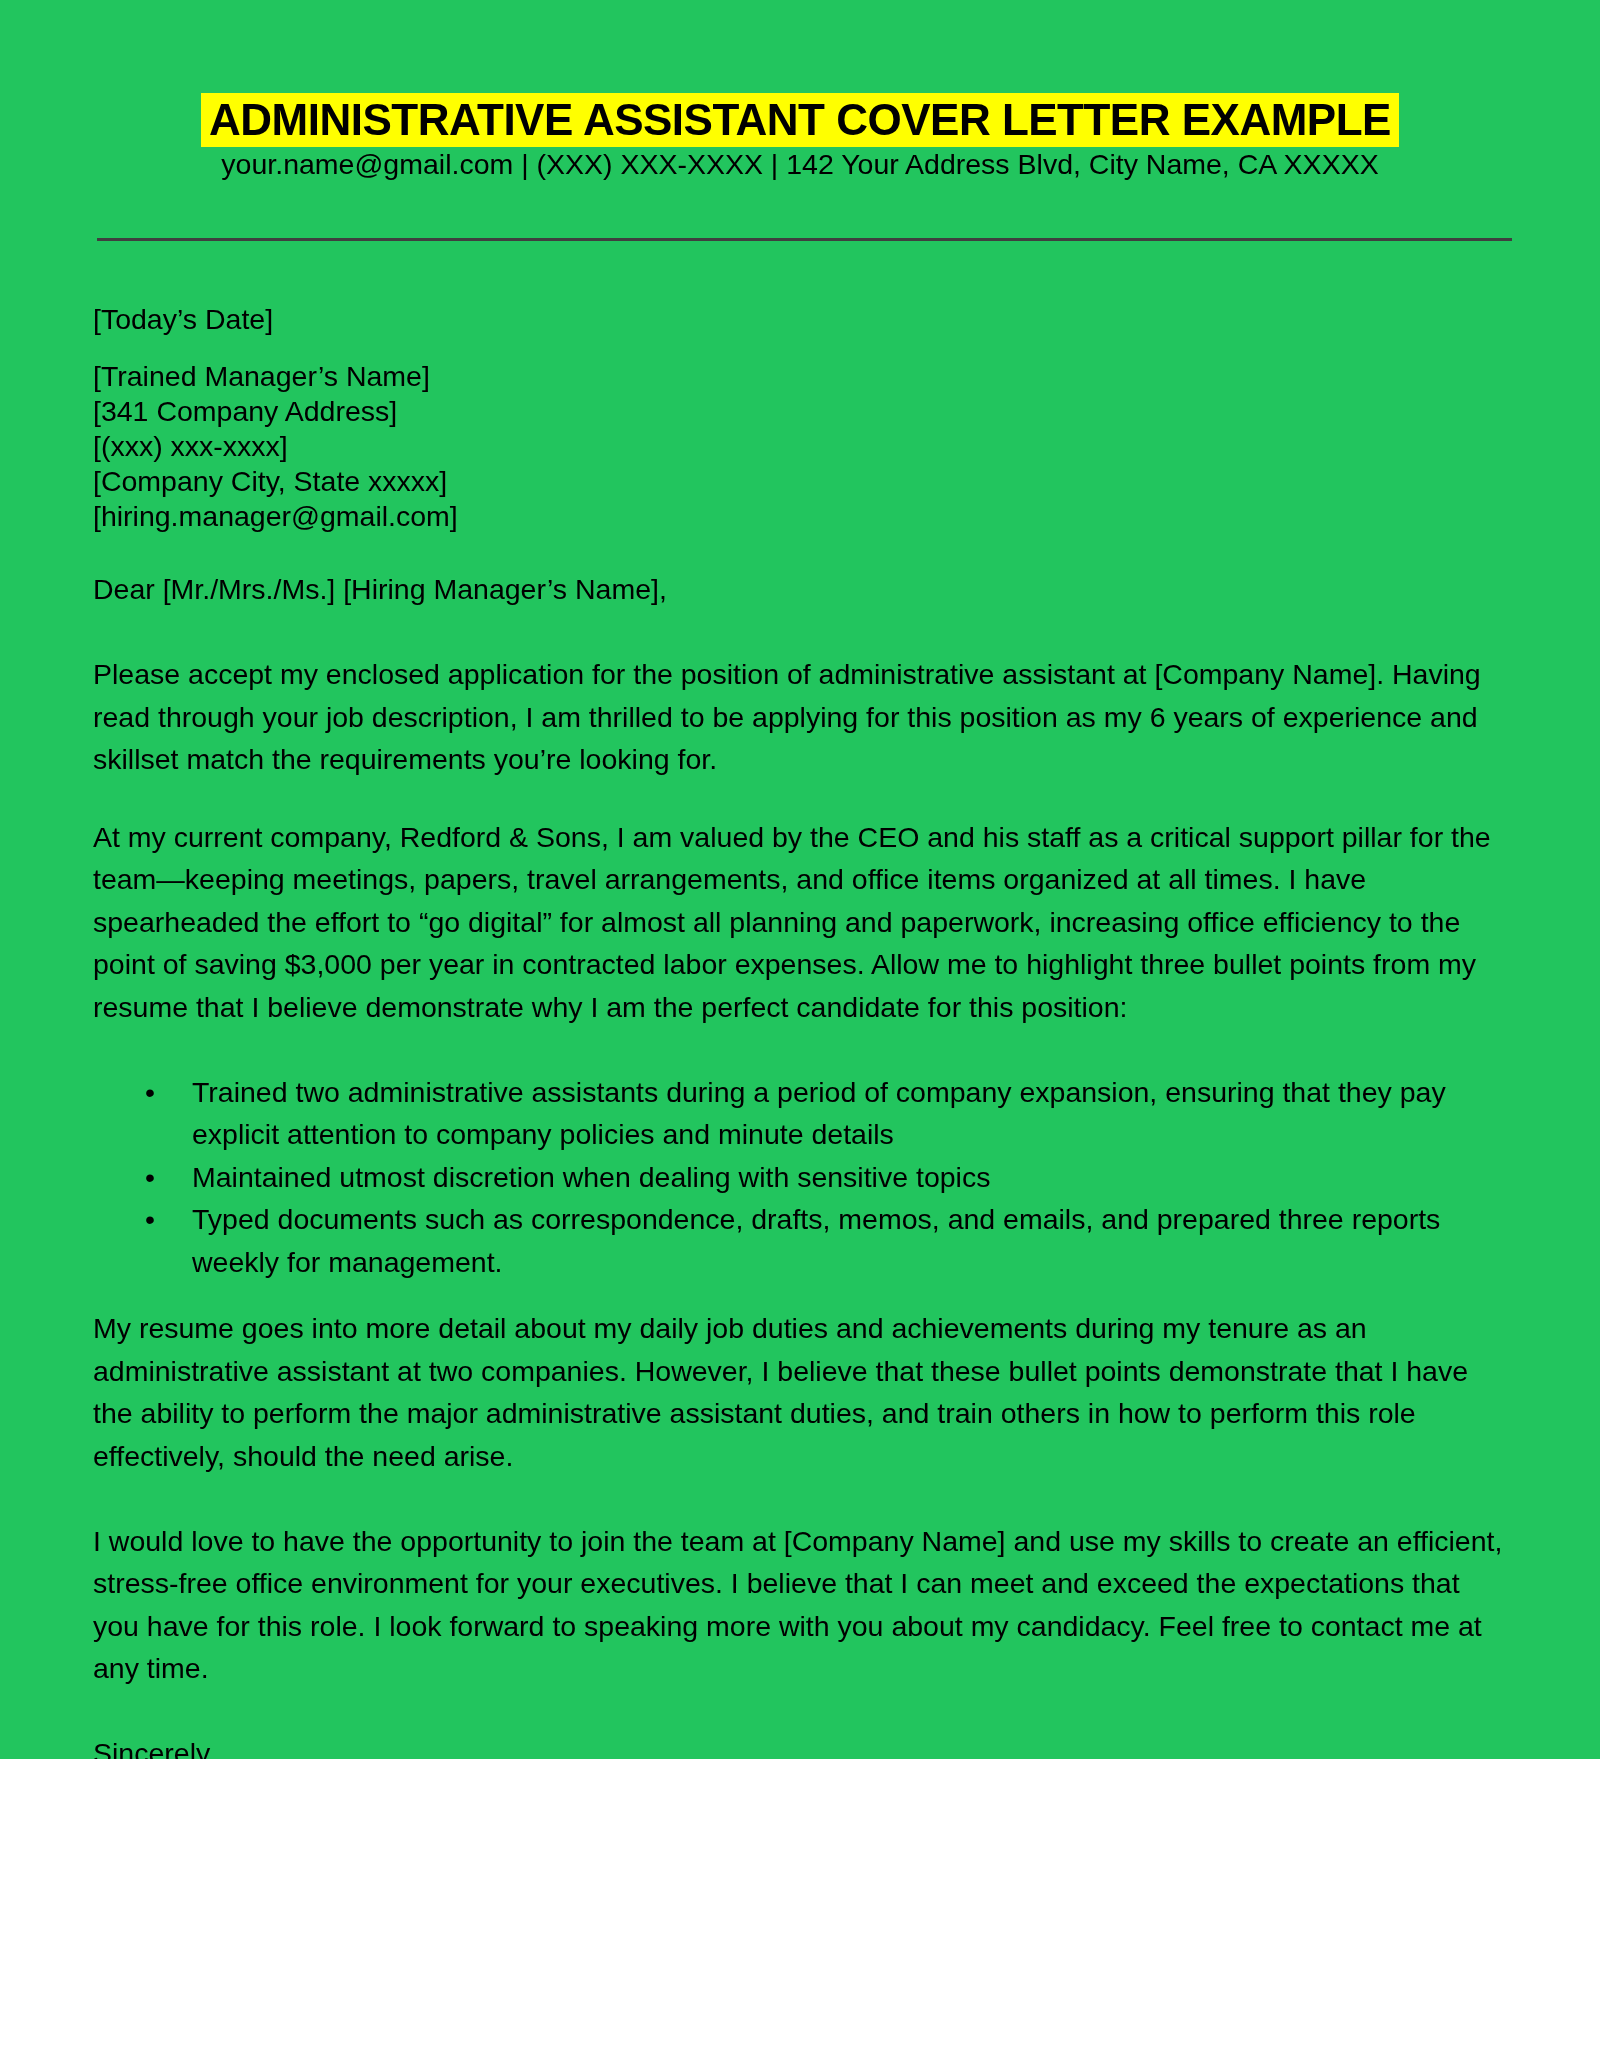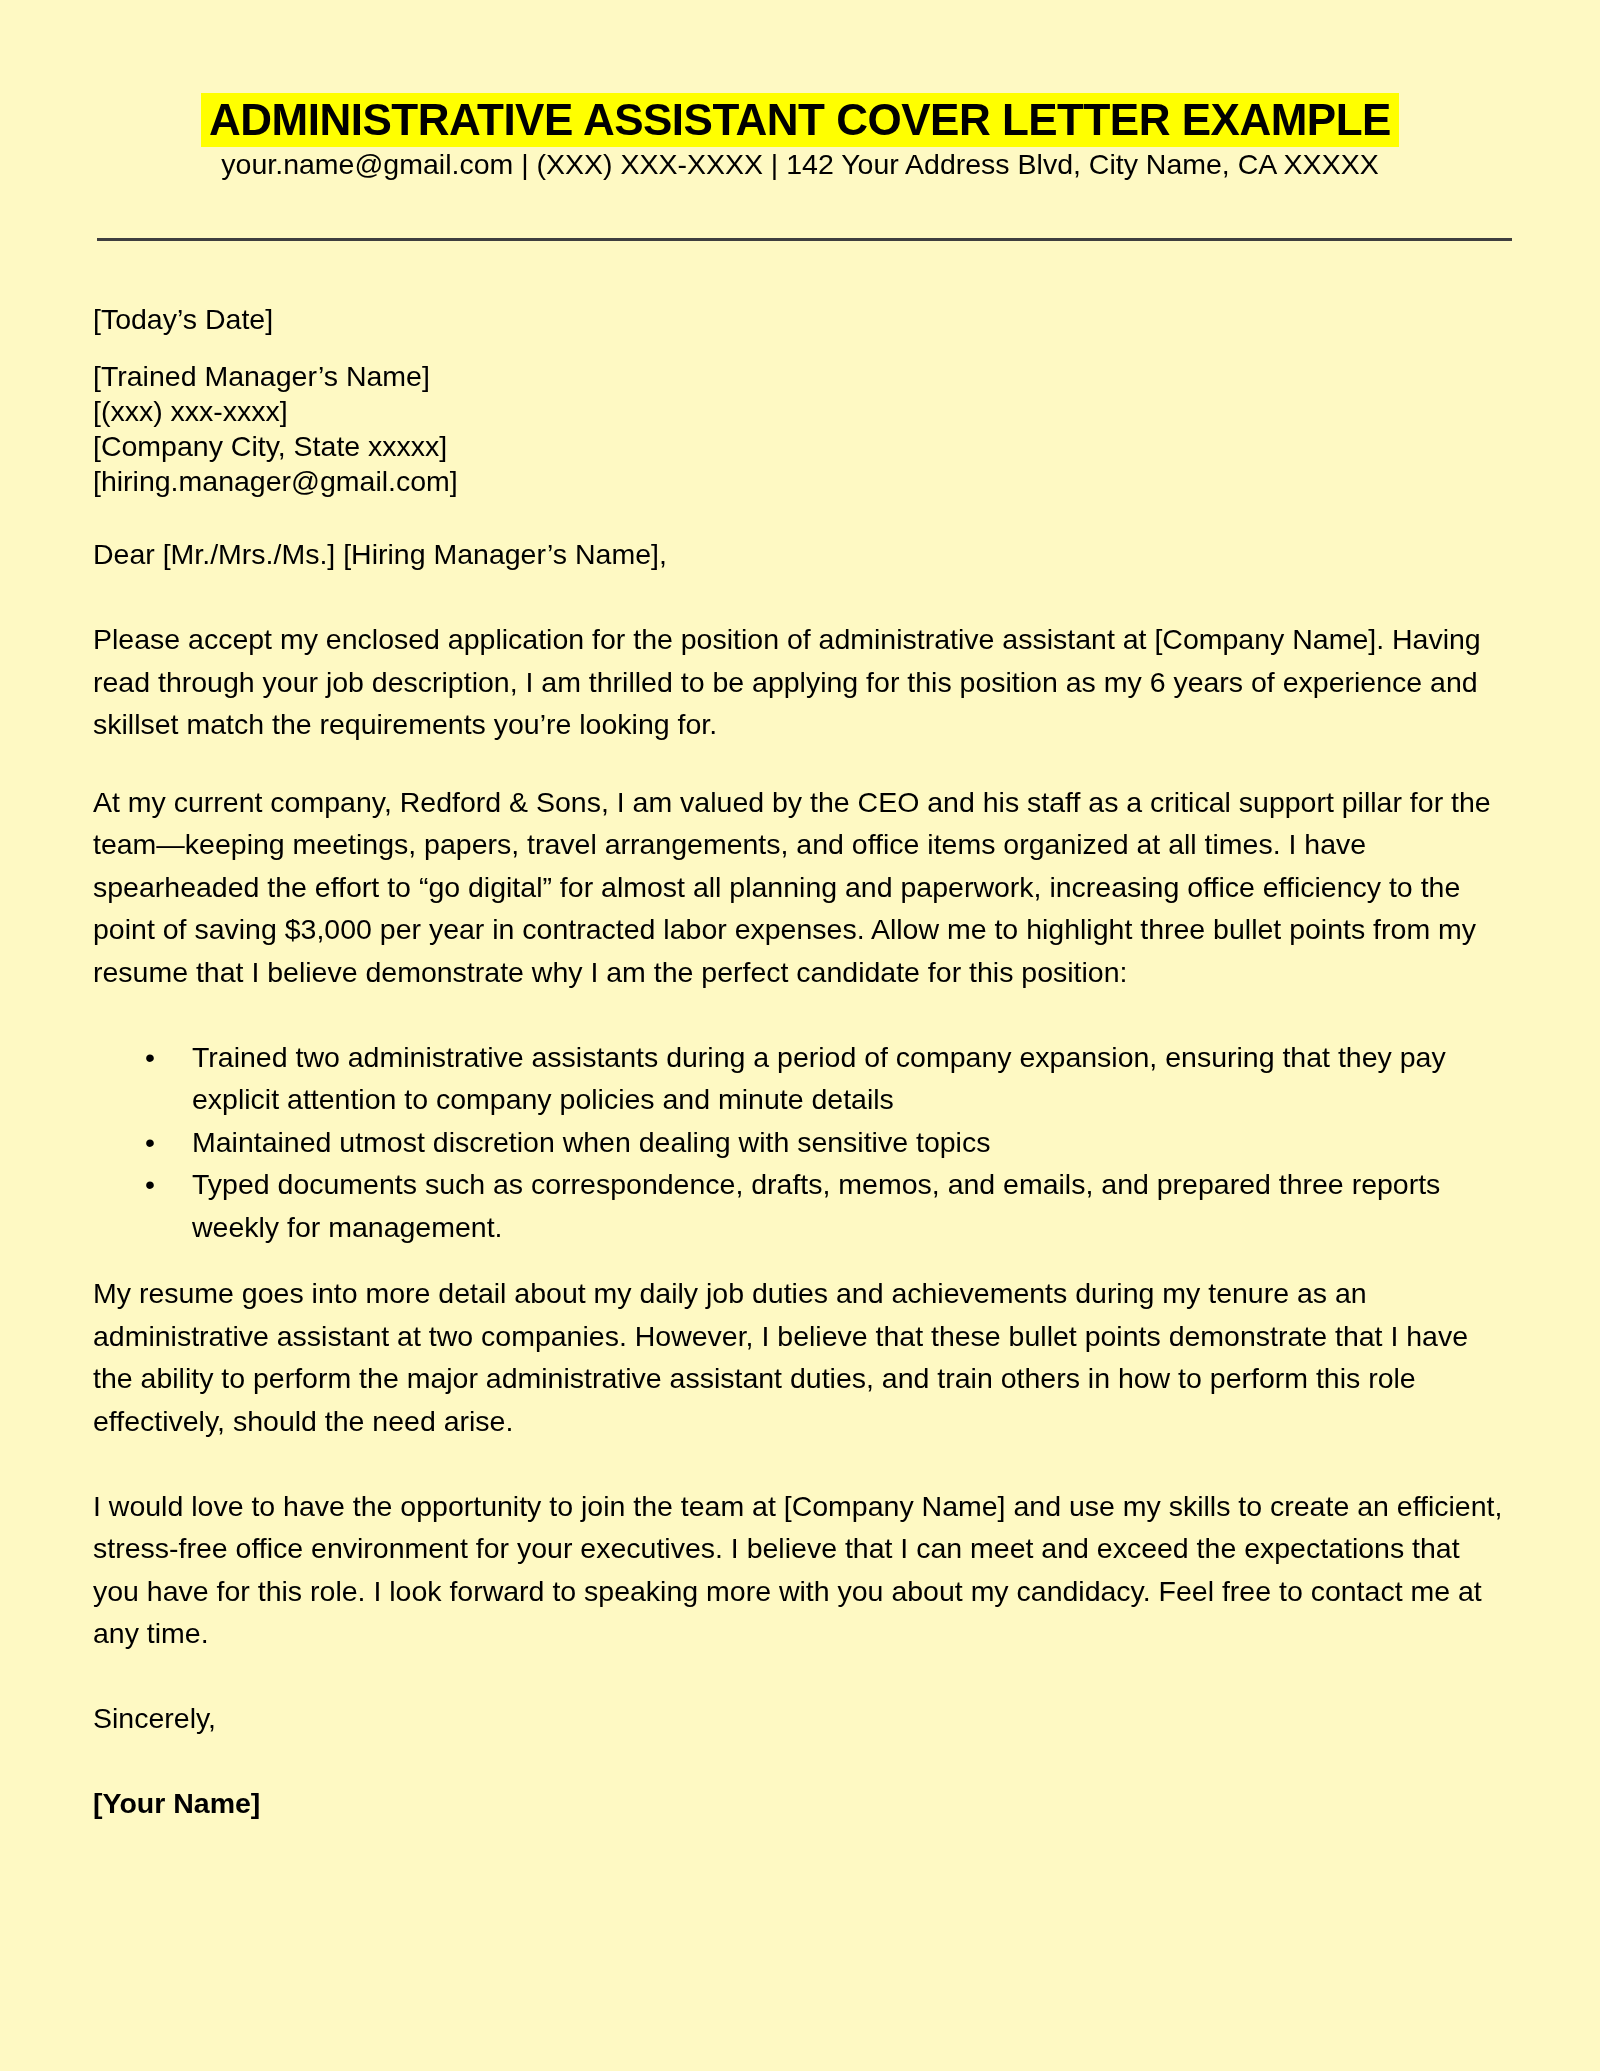--- a/index.html
+++ b/index.html
@@ -3,22 +3,22 @@
 <meta charset="utf-8">
 <style>
   html, body {
     margin: 0;
     padding: 0;
     background: #ffffff;
   }
   .page {
     position: relative;
     width: 1600px;
-    height: 2071px;
-    background: #fef9c3;
+    height: 1759px;
+    background: #22c55e;
     color: #000000;
     font-family: "Liberation Sans", "DejaVu Sans", sans-serif;
     overflow: hidden;
     box-sizing: border-box;
     padding-top: 93px;
   }
   .title-row {
     text-align: center;
     line-height: 0;
   }
@@ -90,20 +90,21 @@
   <div class="contact-row">your.name@gmail.com | (XXX) XXX-XXXX | 142 Your Address Blvd, City Name, CA XXXXX</div>
 
   <div class="rule"></div>
 
   <div class="content">
 
     <div class="date-block tight">[Today’s Date]</div>
 
     <div class="addr-block tight">
       <span class="addr-line">[Trained Manager’s Name]</span>
+      <span class="addr-line">[341 Company Address]</span>
       <span class="addr-line">[(xxx) xxx-xxxx]</span>
       <span class="addr-line">[Company City, State xxxxx]</span>
       <span class="addr-line">[hiring.manager@gmail.com]</span>
     </div>
 
     <div class="salutation body-text">Dear [Mr./Mrs./Ms.] [Hiring Manager’s Name],</div>
 
     <div class="para body-text">Please accept my enclosed application for the position of administrative assistant at [Company Name]. Having read through your job description, I am thrilled to be applying for this position as my 6 years of experience and skillset match the requirements you’re looking for.</div>
 
     <div class="para-p2 body-text">At my current company, Redford &amp; Sons, I am valued by the CEO and his staff as a critical support pillar for the team—keeping meetings, papers, travel arrangements, and office items organized at all times. I have spearheaded the effort to “go digital” for almost all planning and paperwork, increasing office efficiency to the point of saving $3,000 per year in contracted labor expenses. Allow me to highlight three bullet points from my resume that I believe demonstrate why I am the perfect candidate for this position:</div>

